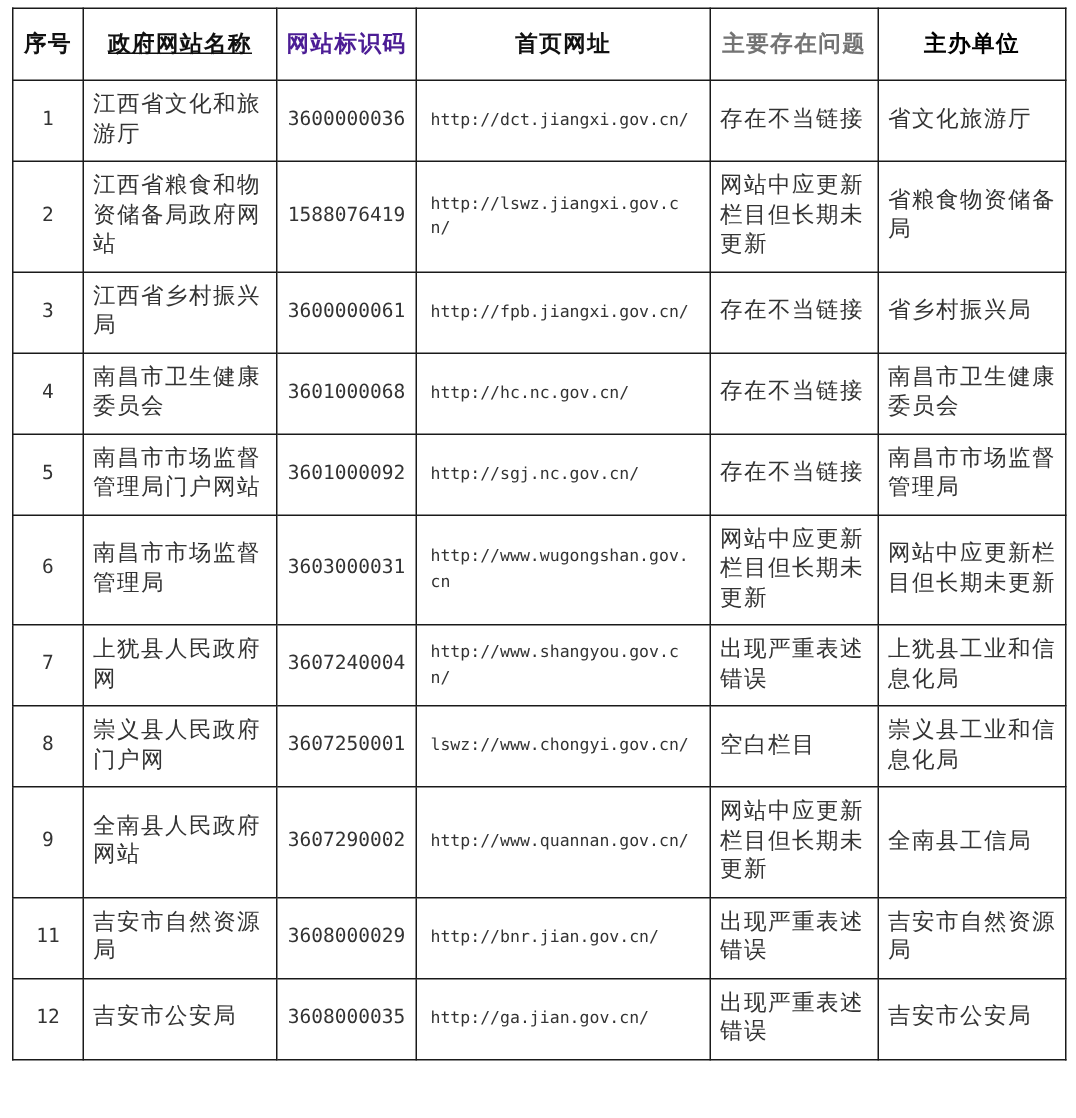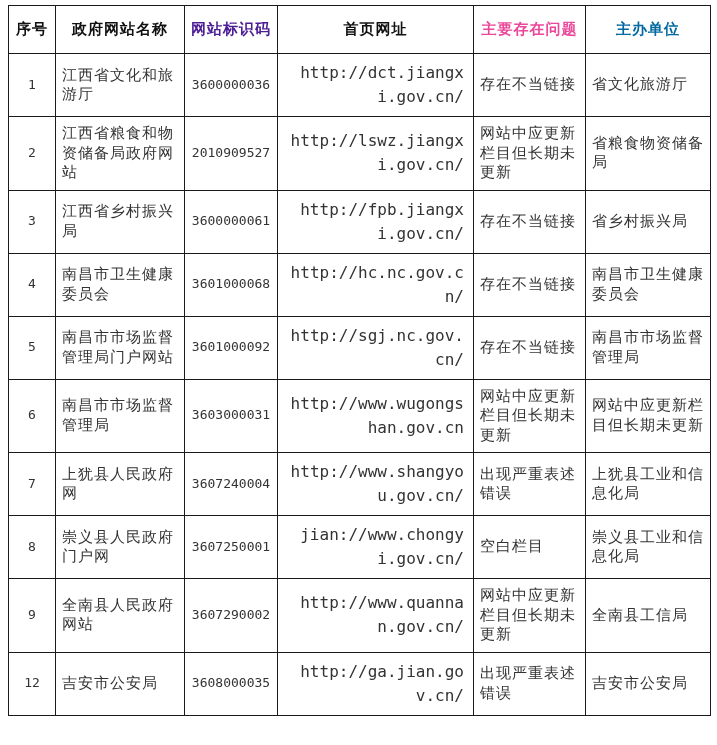--- a/index.html
+++ b/index.html
@@ -50,25 +50,25 @@
     letter-spacing: 1px;
   }
   td.cell-index, td.cell-code {
     text-align: center;
     font-family: "DejaVu Sans Mono", "Liberation Mono", monospace;
     font-size: 13px;
     letter-spacing: 0;
   }
   td.cell-url {
     font-family: "DejaVu Sans Mono", "Liberation Mono", monospace;
-    font-size: 16px;
+    font-size: 11px;
     line-height: 1.5;
     padding: 7px 9px;
     letter-spacing: 0;
-    text-align: right;
+    text-align: left;
   }
   td.cell-name, td.cell-issue, td.cell-organizer {
     text-align: left;
   }
 </style>
 </head>
 <body style="background: rgb(255, 255, 255);">
 
 <div class="table-wrap">
   <table class="gov-table">
@@ -76,40 +76,40 @@
       <col class="c-index">
       <col class="c-name">
       <col class="c-code">
       <col class="c-url">
       <col class="c-issue">
       <col class="c-organizer">
     </colgroup>
     <thead>
       <tr>
         <th style="color: rgb(17, 17, 17);">序号</th>
-        <th style="color: rgb(17, 17, 17);">政府网站名称</th>
+        <th style="color: rgb(17, 17, 17); text-decoration: underline;">政府网站名称</th>
         <th style="color: #4c1d95;">网站标识码</th>
         <th style="color: rgb(17, 17, 17);">首页网址</th>
-        <th style="color: #ec4899;">主要存在问题</th>
-        <th style="color: #0369a1;">主办单位</th>
+        <th style="color: #737373;">主要存在问题</th>
+        <th style="color: #000000;">主办单位</th>
       </tr>
     </thead>
     <tbody id="table-body">
         <tr>
           <td class="cell-index">1</td>
           <td class="cell-name">江西省文化和旅游厅</td>
           <td class="cell-code">3600000036</td>
           <td class="cell-url">http://dct.jiangxi.gov.cn/</td>
           <td class="cell-issue">存在不当链接</td>
           <td class="cell-organizer">省文化旅游厅</td>
         </tr>
         <tr>
           <td class="cell-index">2</td>
           <td class="cell-name">江西省粮食和物资储备局政府网站</td>
-          <td class="cell-code">2010909527</td>
+          <td class="cell-code">1588076419</td>
           <td class="cell-url">http://lswz.jiangxi.gov.cn/</td>
           <td class="cell-issue">网站中应更新栏目但长期未更新</td>
           <td class="cell-organizer">省粮食物资储备局</td>
         </tr>
         <tr>
           <td class="cell-index">3</td>
           <td class="cell-name">江西省乡村振兴局</td>
           <td class="cell-code">3600000061</td>
           <td class="cell-url">http://fpb.jiangxi.gov.cn/</td>
           <td class="cell-issue">存在不当链接</td>
@@ -144,31 +144,39 @@
           <td class="cell-name">上犹县人民政府网</td>
           <td class="cell-code">3607240004</td>
           <td class="cell-url">http://www.shangyou.gov.cn/</td>
           <td class="cell-issue">出现严重表述错误</td>
           <td class="cell-organizer">上犹县工业和信息化局</td>
         </tr>
         <tr>
           <td class="cell-index">8</td>
           <td class="cell-name">崇义县人民政府门户网</td>
           <td class="cell-code">3607250001</td>
-          <td class="cell-url">jian://www.chongyi.gov.cn/</td>
+          <td class="cell-url">lswz://www.chongyi.gov.cn/</td>
           <td class="cell-issue">空白栏目</td>
           <td class="cell-organizer">崇义县工业和信息化局</td>
         </tr>
         <tr>
           <td class="cell-index">9</td>
           <td class="cell-name">全南县人民政府网站</td>
           <td class="cell-code">3607290002</td>
           <td class="cell-url">http://www.quannan.gov.cn/</td>
           <td class="cell-issue">网站中应更新栏目但长期未更新</td>
           <td class="cell-organizer">全南县工信局</td>
+        </tr>
+        <tr>
+          <td class="cell-index">11</td>
+          <td class="cell-name">吉安市自然资源局</td>
+          <td class="cell-code">3608000029</td>
+          <td class="cell-url">http://bnr.jian.gov.cn/</td>
+          <td class="cell-issue">出现严重表述错误</td>
+          <td class="cell-organizer">吉安市自然资源局</td>
         </tr>
         <tr>
           <td class="cell-index">12</td>
           <td class="cell-name">吉安市公安局</td>
           <td class="cell-code">3608000035</td>
           <td class="cell-url">http://ga.jian.gov.cn/</td>
           <td class="cell-issue">出现严重表述错误</td>
           <td class="cell-organizer">吉安市公安局</td>
         </tr>
       </tbody>

